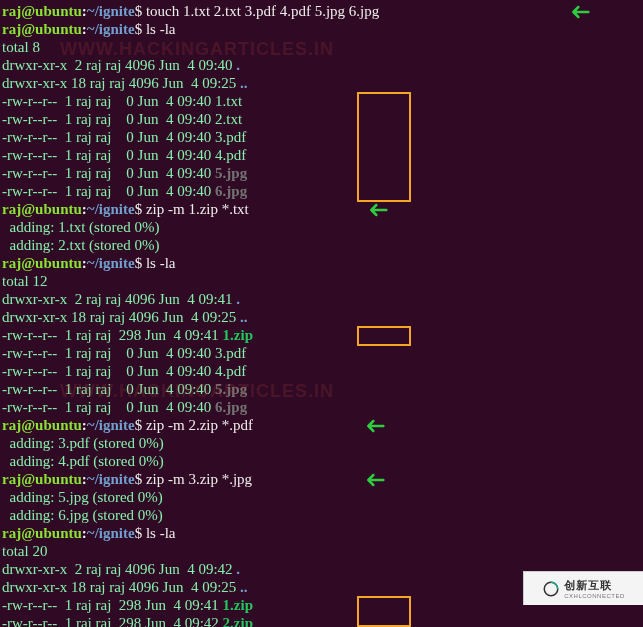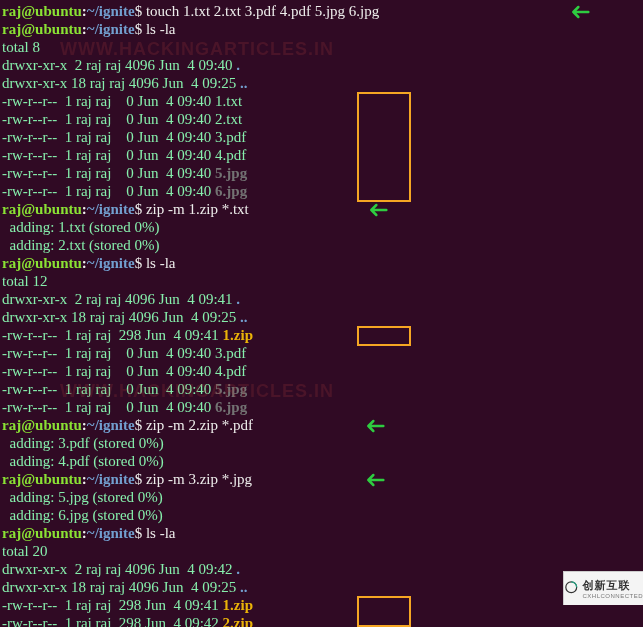--- a/index.html
+++ b/index.html
@@ -27,21 +27,21 @@
   .line { display:block; height:18px; }
   .user  { color: #8ae234; font-weight: bold; }
   .host  { color: #8ae234; font-weight: bold; }
   .colon { color: #eeeeec; font-weight: bold; }
   .path  { color: #729fcf; font-weight: bold; }
   .dollar{ color: #eeeeec; }
   .cmd   { color: #eeeeec; }
   .out   { color: #86efac; }
   .dir   { color: #729fcf; font-weight: bold; }
   .img   { color: #737373; font-weight: bold; }
-  .zip   { color: #eab308; font-weight: bold; text-align: center; }
+  .zip   { color: #22c55e; font-weight: bold; text-align: center; }
 
   
   .hibox {
     position: absolute;
     border: 2px solid #f5a623;
     box-sizing: border-box;
     pointer-events: none;
   }
   
   .arrow {
@@ -61,21 +61,21 @@
     font-weight: bold;
     font-size: 18px;
     letter-spacing: 1px;
     pointer-events: none;
   }
 
   .badge {
     position: absolute;
     right: 0;
     bottom: 22px;
-    width: 80px;
+    width: 120px;
     height: 34px;
     background: #f4f4f4;
     color: #333;
     font-family: Arial, sans-serif;
     font-size: 11px;
     display:flex;
     align-items:center;
     justify-content:center;
     box-sizing:border-box;
     border-top:1px solid #ccc;

